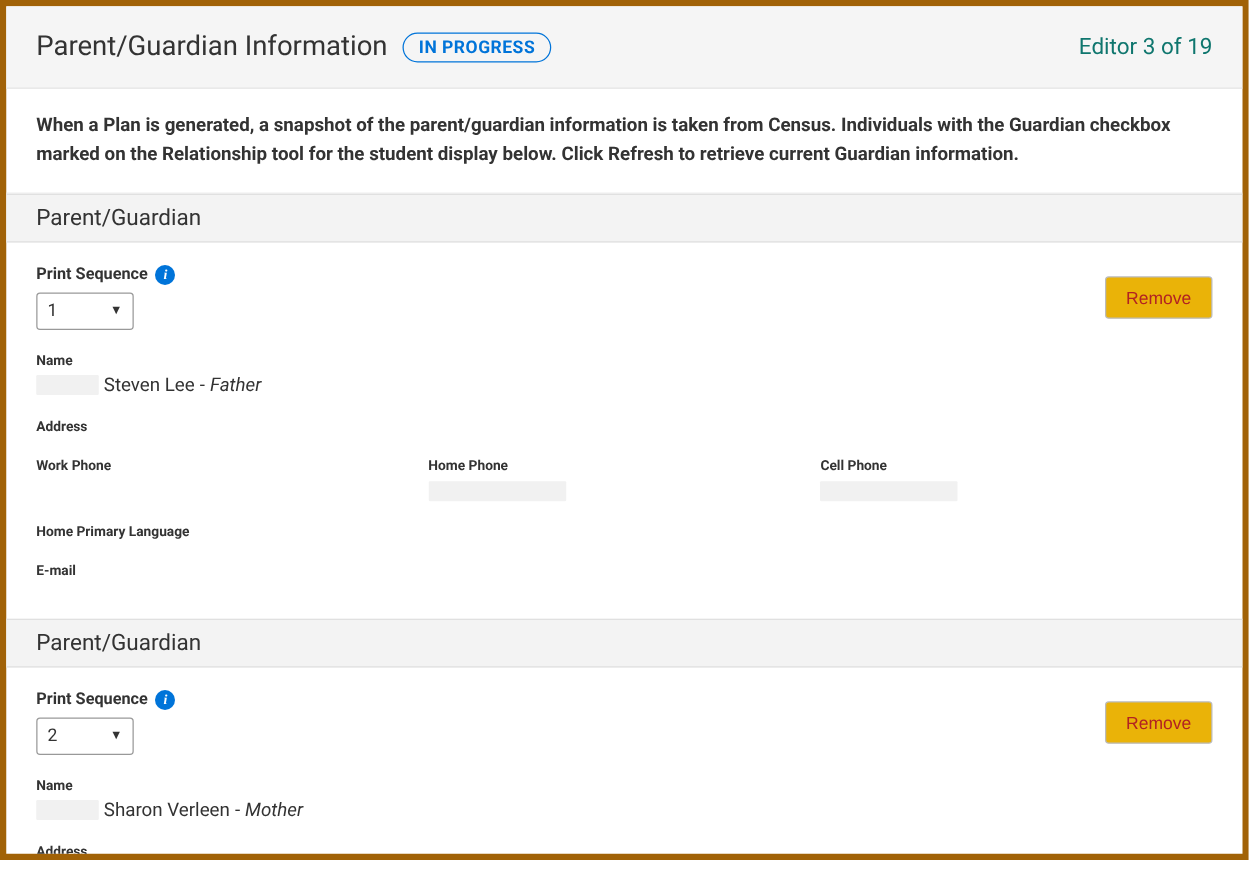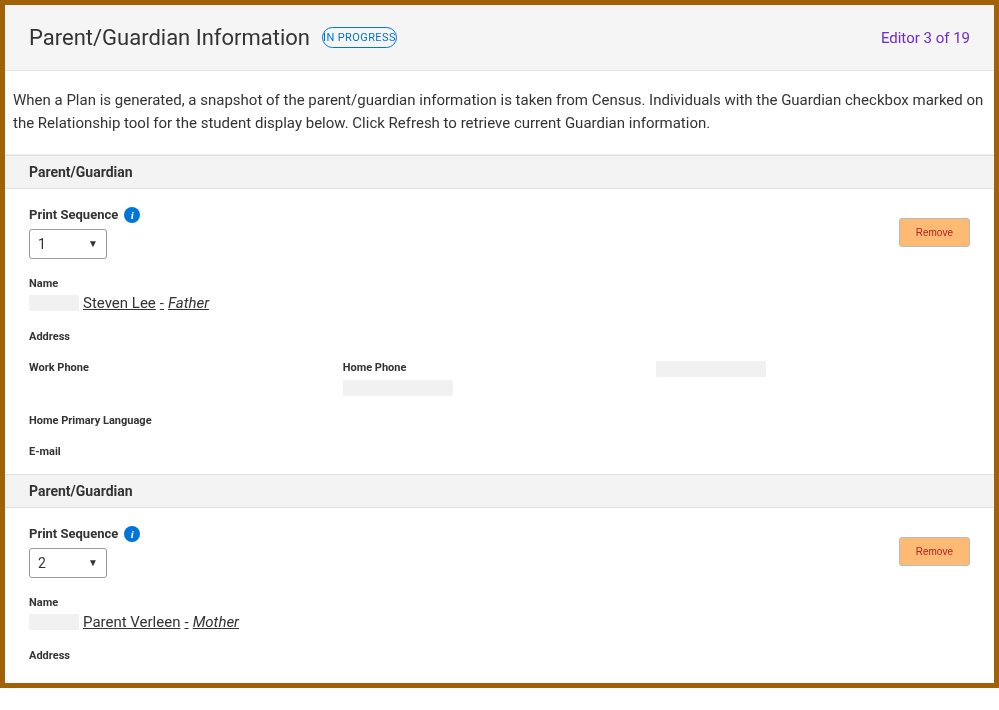--- a/index.html
+++ b/index.html
@@ -1,39 +1,39 @@
 <!DOCTYPE html>
 <html><head>
 <meta charset="utf-8">
 <style>
 * { box-sizing: border-box; margin: 0; padding: 0; }
 body { font-family: "Segoe UI", Roboto, Arial, sans-serif; background: #fff; color: #333; }
 .frame { border: 5px solid #a16207; width: 999px; height: 688px; overflow: hidden; }
 .header { background: #f5f5f5; border-bottom: 1px solid #e5e5e5; padding: 20px 24px; display: flex; align-items: center; justify-content: space-between; }
 .header-left { display: flex; align-items: center; gap: 12px; }
 .page-title { font-size: 22px; font-weight: 400; color: #333; }
-.status-badge { display: inline-block; border: 1px solid #0074d9; color: #0074d9; border-radius: 14px; padding: 3px 0; font-size: 11px; font-weight: 400; letter-spacing: 0.4px; }
-.editor-count { font-size: 15px; color: #6d28d9; }
-.intro { padding: 18px 8px; font-size: 15px; line-height: 1.55; color: #333; border-bottom: 1px solid #eee; }
-.section-header { background: #f3f3f3; border-top: 1px solid #e0e0e0; border-bottom: 1px solid #e0e0e0; padding: 8px 24px; font-size: 14px; font-weight: 700; color: #333; }
-.section-body { padding: 18px 24px 12px; position: relative; }
+.status-badge { display: inline-block; border: 1px solid #0074d9; color: #0074d9; border-radius: 14px; padding: 3px 12px; font-size: 14px; font-weight: 700; letter-spacing: 0.4px; }
+.editor-count { font-size: 18px; color: #0f766e; }
+.intro { padding: 18px 24px; font-size: 15px; line-height: 1.55; color: #333; border-bottom: 1px solid #eee; font-weight: bold; }
+.section-header { background: #f3f3f3; border-top: 1px solid #e0e0e0; border-bottom: 1px solid #e0e0e0; padding: 8px 24px; font-size: 18px; font-weight: 400; color: #333; }
+.section-body { padding: 18px 24px 28px; position: relative; }
 .field-row { display: flex; align-items: center; justify-content: space-between; }
 .field-left { display: flex; flex-direction: column; gap: 6px; }
 .field-label { font-size: 13px; font-weight: 700; color: #333; display: flex; align-items: center; gap: 6px; }
 .info-icon { display: inline-flex; align-items: center; justify-content: center; width: 16px; height: 16px; background: #0074d9; color: #fff; border-radius: 50%; font-size: 11px; font-weight: 700; font-style: italic; font-family: Georgia, serif; }
 .select { width: 78px; height: 30px; border: 1px solid #999; border-radius: 3px; background: #fff; padding: 0 8px; font-size: 14px; position: relative; display: flex; align-items: center; justify-content: space-between; cursor: pointer; }
 .select-caret { font-size: 10px; color: #333; }
-.remove-btn { border: 1px solid #bbb; background: #fdba74; color: #b22222; padding: 8px 16px; border-radius: 3px; font-size: 10px; cursor: pointer; }
+.remove-btn { border: 1px solid #bbb; background: #eab308; color: #b22222; padding: 8px 16px; border-radius: 3px; font-size: 14px; cursor: pointer; }
 .sub-block { margin-top: 18px; }
 .sub-label { font-size: 11px; font-weight: 700; color: #333; margin-bottom: 4px; }
 .redact { display: inline-block; background: #f1f1f1; height: 16px; vertical-align: middle; border-radius: 1px; }
 .redact.w50 { width: 50px; }
 .redact.w110 { width: 110px; }
 .redact.w170 { width: 170px; }
-.value-line { font-size: 15px; color: #333; display: flex; align-items: center; gap: 4px; text-decoration: underline; }
+.value-line { font-size: 15px; color: #333; display: flex; align-items: center; gap: 4px; }
 .italic { font-style: italic; }
 .phone-grid { display: flex; margin-top: 18px; }
 .phone-col { flex: 1; }
 .phone-col .sub-label { margin-bottom: 6px; }
 </style>
 </head>
 <body>
 
 <div class="frame">
 
@@ -82,20 +82,21 @@
         <div class="sub-label">Work Phone</div>
         <div class="value-line"></div>
       </div>
       <div class="phone-col">
         <div class="sub-label">Home Phone</div>
         <div class="value-line">
             <span class="redact w110"></span>
           </div>
       </div>
       <div class="phone-col">
+        <div class="sub-label">Cell Phone</div>
         <div class="value-line">
             <span class="redact w110"></span>
           </div>
       </div>
     </div>
 
     <div class="sub-block">
       <div class="sub-label">Home Primary Language</div>
     </div>
 
@@ -117,21 +118,21 @@
           <span class="select-caret">▼</span>
         </div>
       </div>
       <button class="remove-btn">Remove</button>
     </div>
 
     <div class="sub-block">
       <div class="sub-label">Name</div>
       <div class="value-line">
         <span class="redact w50"></span>
-        <span>Parent Verleen</span>
+        <span>Sharon Verleen</span>
         <span>-</span>
         <span class="italic">Mother</span>
       </div>
     </div>
 
     <div class="sub-block">
       <div class="sub-label">Address</div>
 
     </div>
   </div>

